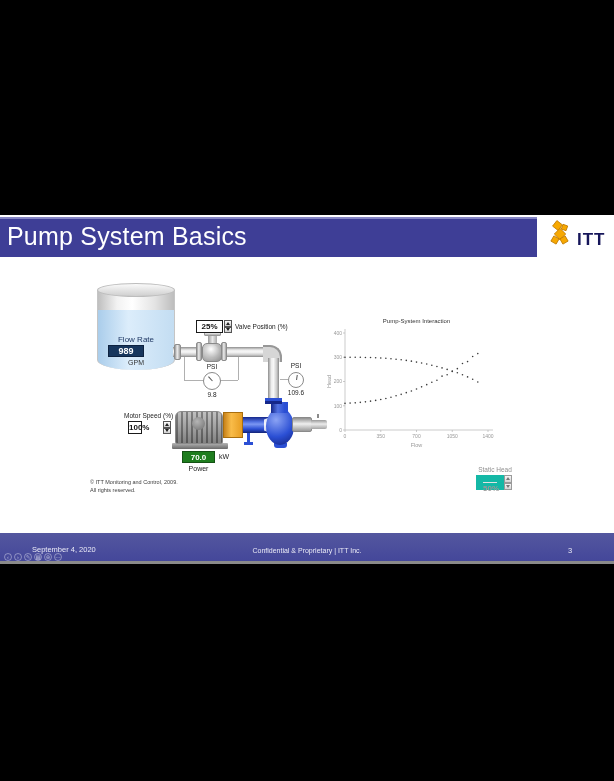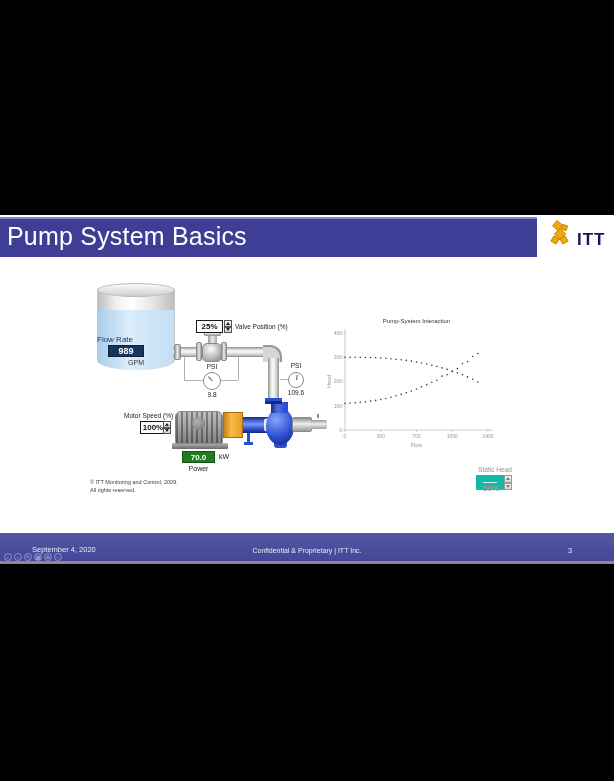--- a/index.html
+++ b/index.html
@@ -17,21 +17,21 @@
 
   
   .tank-top { left:97px; top:68px; width:78px; height:14px; border-radius:50%;
     background:linear-gradient(#fafafa,#cfcfcf); border:1px solid #bdbdbd; }
   .tank-body { left:97px; top:75px; width:78px; height:80px; overflow:hidden;
     border-radius:0 0 39px 39px / 0 0 10px 10px;
     background:linear-gradient(to right,#bfbfbf,#f2f2f2 25%,#ffffff 45%,#e3e3e3 75%,#bdbdbd);
     border-left:1px solid #c5c5c5; border-right:1px solid #c5c5c5; }
   .tank-water { position:absolute; left:0; right:0; top:20px; bottom:0;
     background:linear-gradient(to right,#aacdeb,#dcedfb 40%,#c3ddf2); }
-  .flow-label { left:97px; top:120px; width:78px; font-size:8px; color:#1f3864; }
+  .flow-label { left:97px; top:120px; width:78px; text-align:center; font-size:8px; color:#1f3864; }
   .flow-box { left:108px; top:130px; width:36px; height:12px; background:#17365d; border:1px solid #0d2240;
     color:#fff; font-weight:bold; font-size:9px; text-align:center; line-height:11px; }
   .gpm { left:97px; top:144px; width:78px; text-align:center; font-size:7px; color:#333; }
 
   
   .pipe-h { background:linear-gradient(#8d8d8d,#ececec 30%,#f7f7f7 50%,#c9c9c9 80%,#898989); }
   .pipe-v { background:linear-gradient(to right,#8d8d8d,#ececec 30%,#f7f7f7 50%,#c9c9c9 80%,#898989); }
   .flange { background:linear-gradient(to right,#9a9a9a,#eeeeee 45%,#a0a0a0); border:1px solid #8c8c8c; border-radius:2px; }
   .elbow { background:#d6d6d6; border-top:2px solid #979797; border-right:2px solid #979797;
     border-radius:0 12px 0 0; }
@@ -166,21 +166,21 @@
     </div>
     <div class="abs gauge-txt" style="left:198px; top:176px; width:28px;">9.8</div>
 
     <div class="abs gauge-txt" style="left:284px; top:147px; width:24px;">PSI</div>
     <div class="abs gauge" style="left:288px; top:157px; width:16px; height:16px;">
       <div class="needle" style="transform:rotate(8deg);"></div>
     </div>
     <div class="abs gauge-txt" style="left:282px; top:174px; width:28px;">109.6</div>
 
     <div class="abs ctl-label" style="left:124px; top:197px;">Motor Speed (%)</div>
-    <div class="abs spin-box" style="left:140px; top:206px; width:26px; height:13px; line-height:11px;">100%</div>
+    <div class="abs spin-box" style="left:128px; top:206px; width:14px; height:13px; line-height:11px;">100%</div>
     <div class="abs spin-btns" style="left:163px; top:206px; height:13px;">
       <div class="spin-cell">
           <div class="tri-up"></div>
         </div>
       <div class="spin-cell">
           <div class="tri-dn"></div>
         </div>
     </div>
 
     <div class="abs motor-base"></div>

